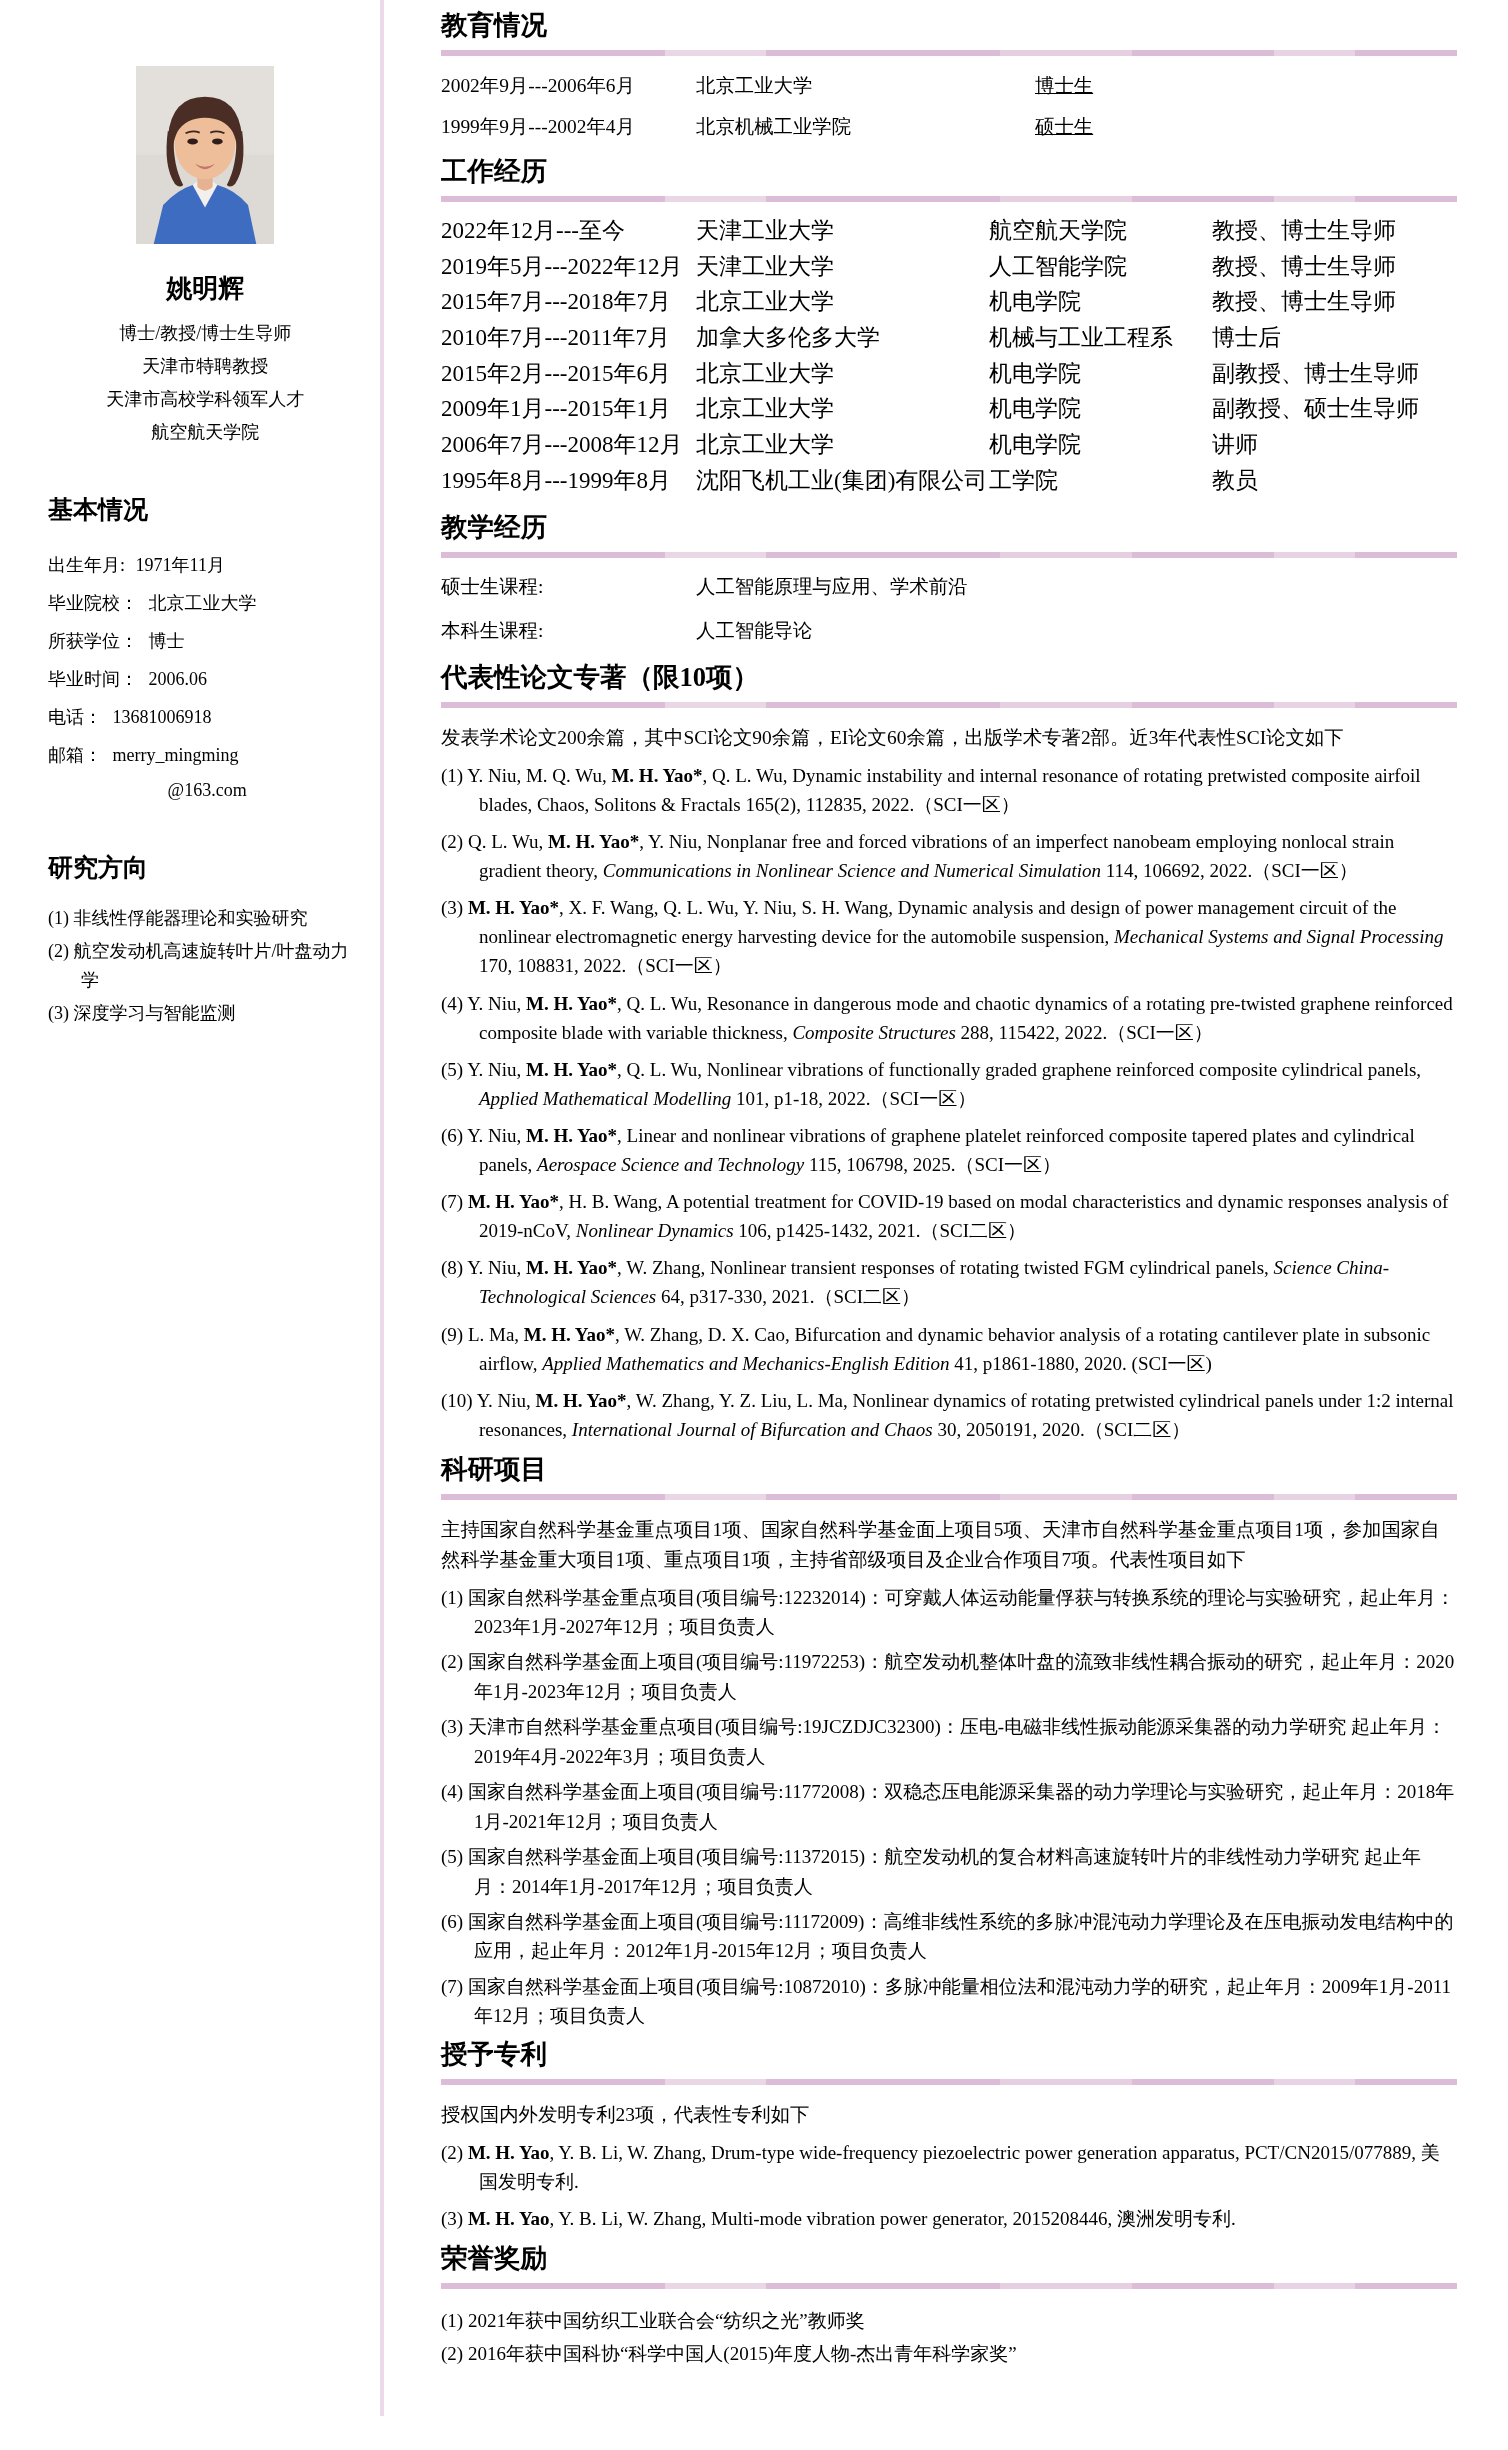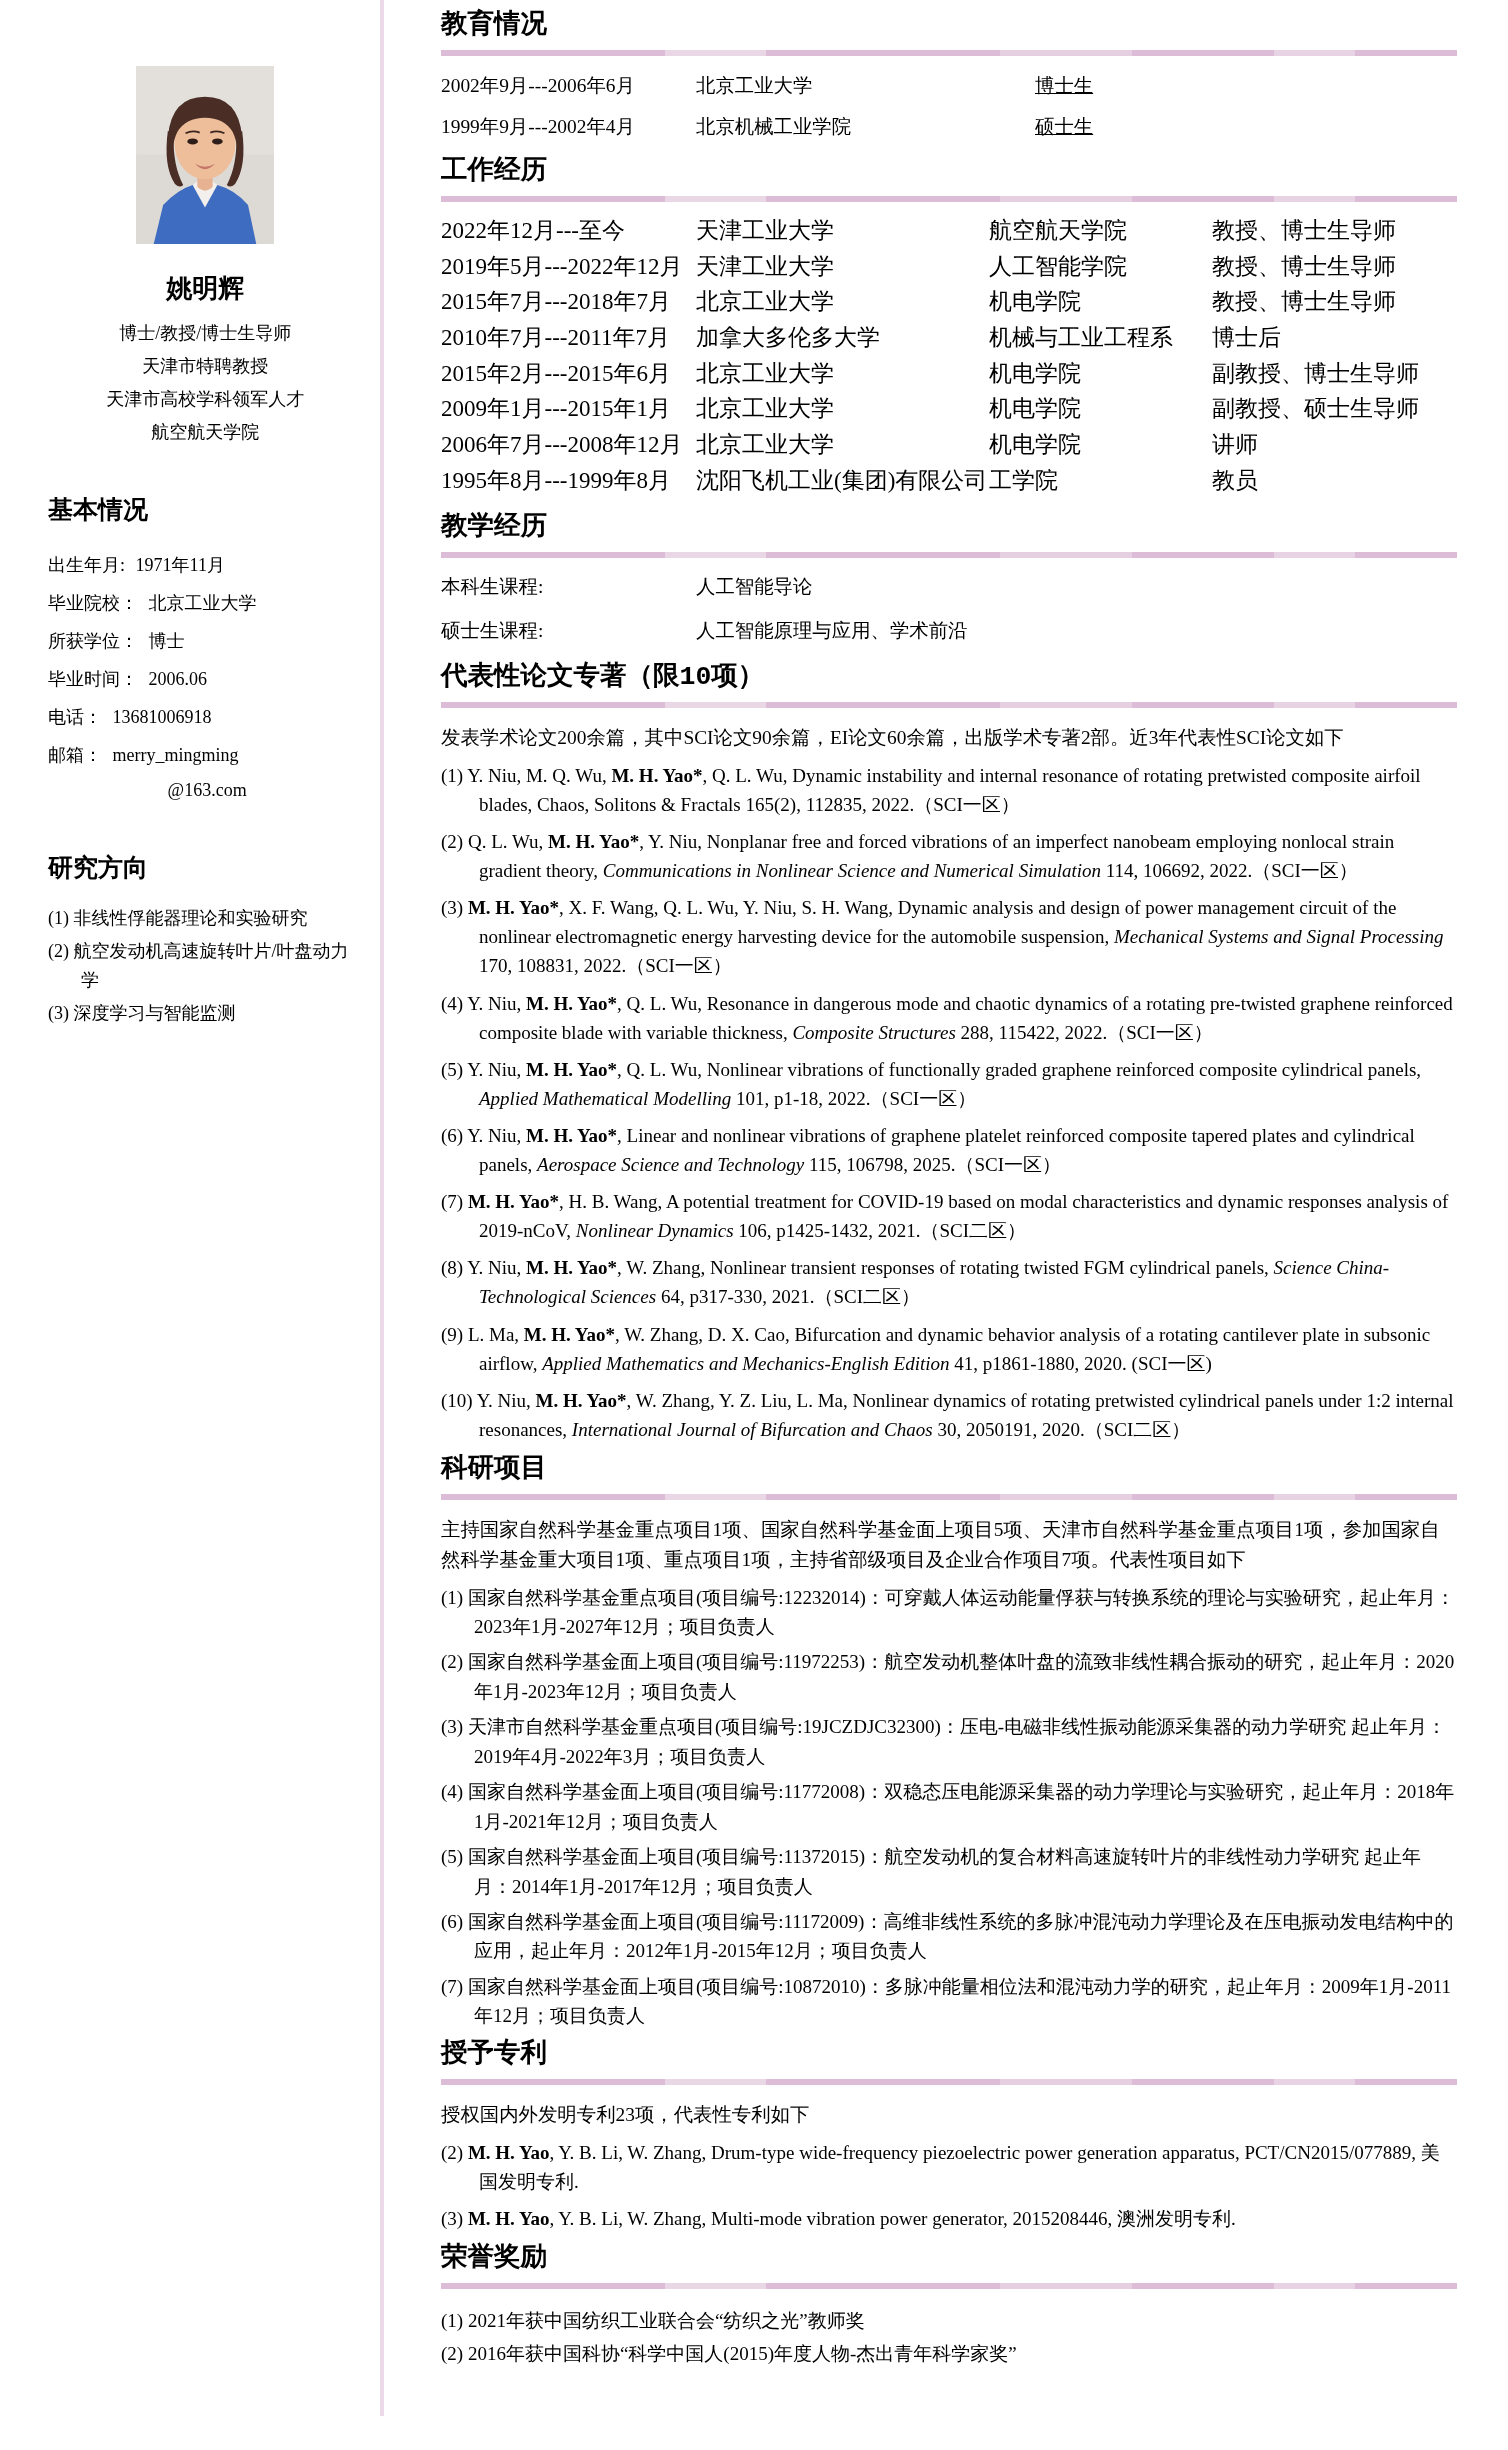--- a/index.html
+++ b/index.html
@@ -16,21 +16,21 @@
   .side-name{text-align:center;font-family:"Liberation Sans","DejaVu Sans",sans-serif;font-weight:bold;font-size:26px;margin-top:27px;}
   .side-titles{margin-top:10.6px;}
   .side-title-line{text-align:center;font-size:18px;line-height:33px;}
   .side-h{font-family:"Liberation Sans","DejaVu Sans",sans-serif;font-weight:bold;font-size:25px;margin:44px 0 20px 0;}
   .info-row{font-size:18px;line-height:38px;white-space:nowrap;}
   .info-label{margin-right:10.6px;}
   .info-row.cont{padding-left:109px;line-height:33px;}
   .research-item{font-size:18px;line-height:29.5px;padding-left:33px;text-indent:-33px;margin-bottom:3.5px;}
   
   .main{flex:1;box-sizing:border-box;padding:8.2px 51px 0 61px;}
-  .sec-h{font-family:Liberation Mono, monospace;font-weight:bold;font-size:26.5px;margin:0;line-height:34px;}
+  .sec-h{font-family:Liberation Serif, serif;font-weight:bold;font-size:26.5px;margin:0;line-height:34px;}
   .sec-h.gap{margin-top:15.3px;}
   .rule{height:5.9px;margin:8.2px 0 15.3px 0;
     background:linear-gradient(90deg,#dcbcd6 0%,#dcbcd6 22%,#ead7e6 22%,#ead7e6 32%,#dcbcd6 32%,#dcbcd6 55%,#e6cfe1 55%,#e6cfe1 68%,#dcbcd6 68%,#dcbcd6 82%,#e8d3e4 82%,#e8d3e4 90%,#dcbcd6 90%);}
   .edu-row{display:flex;font-size:19.4px;line-height:28px;margin-bottom:13px;}
   .edu-row .c1{width:255px;flex:0 0 255px;}
   .edu-row .c2{width:339px;flex:0 0 339px;}
   .edu-row .c3{flex:1;text-decoration:underline;}
   .work-row{display:flex;font-size:23px;line-height:28px;margin-bottom:7.7px;}
   .work-row .c1{width:255px;flex:0 0 255px;}
   .work-row .c2{width:293px;flex:0 0 293px;}
@@ -200,28 +200,28 @@
     <span class="c2">沈阳飞机工业(集团)有限公司</span>
     <span class="c3">工学院</span>
     <span class="c4">教员</span>
   </div>
 </div>
 
     <h2 class="sec-h gap">教学经历</h2>
     <div class="rule"></div>
     <div>
   <div class="teach-row">
+    <span class="c1">硕士生课程:</span>
+    <span class="c2">人工智能原理与应用、学术前沿</span>
+  </div>
+
+  <div class="teach-row">
     <span class="c1">本科生课程:</span>
     <span class="c2">人工智能导论</span>
   </div>
-
-  <div class="teach-row">
-    <span class="c1">硕士生课程:</span>
-    <span class="c2">人工智能原理与应用、学术前沿</span>
-  </div>
 </div>
 
     <h2 class="sec-h">代表性论文专著（限10项）</h2>
     <div class="rule"></div>
     <p class="intro">发表学术论文200余篇，其中SCI论文90余篇，EI论文60余篇，出版学术专著2部。近3年代表性SCI论文如下</p>
     <div>
   <div class="pub"><span>(1) Y. Niu, M. Q. Wu, </span><span class="b">M. H. Yao*</span><span>, Q. L. Wu, Dynamic instability and internal resonance of rotating pretwisted composite airfoil blades, Chaos, Solitons &amp; Fractals 165(2), 112835, 2022.（SCI一区）</span></div>
 
   <div class="pub"><span>(2) Q. L. Wu, </span><span class="b">M. H. Yao*</span><span>, Y. Niu, Nonplanar free and forced vibrations of an imperfect nanobeam employing nonlocal strain gradient theory, </span><span class="i">Communications in Nonlinear Science and Numerical Simulation</span><span> 114, 106692, 2022.（SCI一区）</span></div>
 

